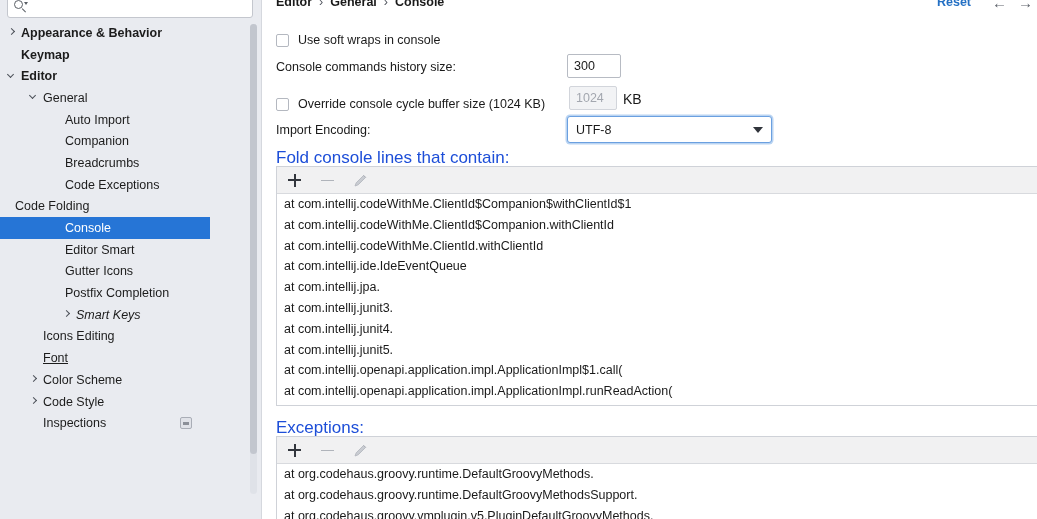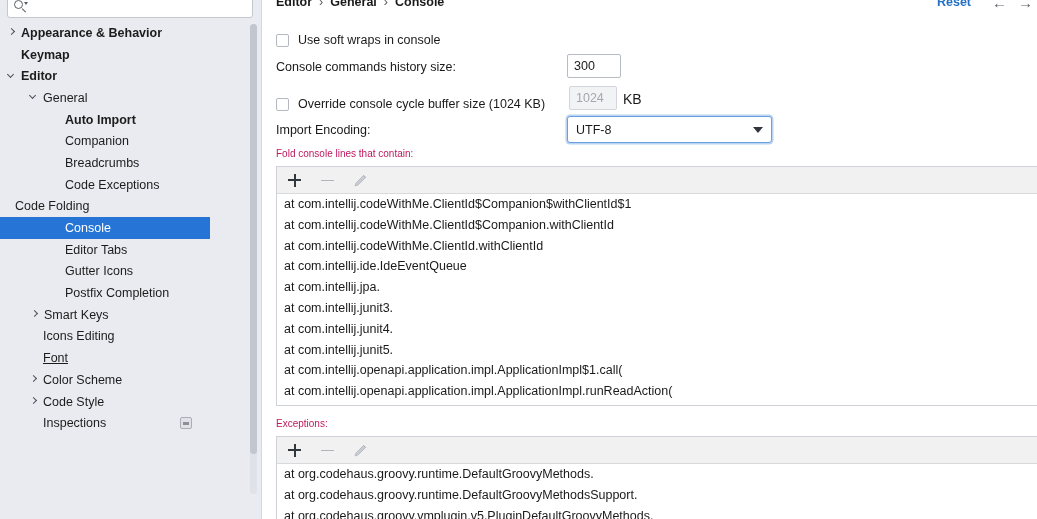--- a/index.html
+++ b/index.html
@@ -163,21 +163,21 @@
     padding: 0 8px;
     font-size: 12.5px; cursor: pointer;
   }
   #encoding-select .val { flex: 1 1 auto; }
   #encoding-select .arr {
     width: 0; height: 0;
     border-left: 5px solid transparent; border-right: 5px solid transparent;
     border-top: 6px solid #30343b;
   }
 
-  .section-label { position: absolute; left: 14px; font-size: 10px; color: #be185d; text-align: right; }
+  .section-label { position: absolute; left: 14px; font-size: 17px; color: #1d4ed8; text-align: right; }
 
   .listbox {
     position: absolute; left: 14px;
     width: 780px;
     border: 1px solid #cfd2d8;
     background: #ffffff;
     overflow: hidden;
   }
   .lb-toolbar {
     height: 27px; background: #f1f1f2;
@@ -235,21 +235,21 @@
             <span class="chev down"></span>
           </span>
           <span class="tlabel">Editor</span>
         </div>
         <div class="tree-row" style="padding-left: 28px;">
           <span class="tw">
             <span class="chev down"></span>
           </span>
           <span class="tlabel">General</span>
         </div>
-        <div class="tree-row" style="padding-left: 50px; font-weight: bold;">
+        <div class="tree-row" style="padding-left: 50px;">
           <span class="tw"></span>
           <span class="tlabel">Auto Import</span>
         </div>
         <div class="tree-row" style="padding-left: 50px;">
           <span class="tw"></span>
           <span class="tlabel">Companion</span>
         </div>
         <div class="tree-row" style="padding-left: 50px;">
           <span class="tw"></span>
           <span class="tlabel">Breadcrumbs</span>
@@ -261,31 +261,31 @@
         <div class="tree-row" style="">
           <span class="tw"></span>
           <span class="tlabel">Code Folding</span>
         </div>
         <div class="tree-row sel" style="padding-left: 50px;">
           <span class="tw"></span>
           <span class="tlabel">Console</span>
         </div>
         <div class="tree-row" style="padding-left: 50px;">
           <span class="tw"></span>
-          <span class="tlabel">Editor Tabs</span>
+          <span class="tlabel">Editor Smart</span>
         </div>
         <div class="tree-row" style="padding-left: 50px;">
           <span class="tw"></span>
           <span class="tlabel">Gutter Icons</span>
         </div>
         <div class="tree-row" style="padding-left: 50px;">
           <span class="tw"></span>
           <span class="tlabel">Postfix Completion</span>
         </div>
-        <div class="tree-row" style="padding-left: 29px;">
+        <div class="tree-row" style="padding-left: 61px; font-style: italic;">
           <span class="tw">
             <span class="chev right"></span>
           </span>
           <span class="tlabel">Smart Keys</span>
         </div>
         <div class="tree-row" style="padding-left: 28px;">
           <span class="tw"></span>
           <span class="tlabel">Icons Editing</span>
         </div>
         <div class="tree-row" style="padding-left: 28px; text-decoration: underline;">

